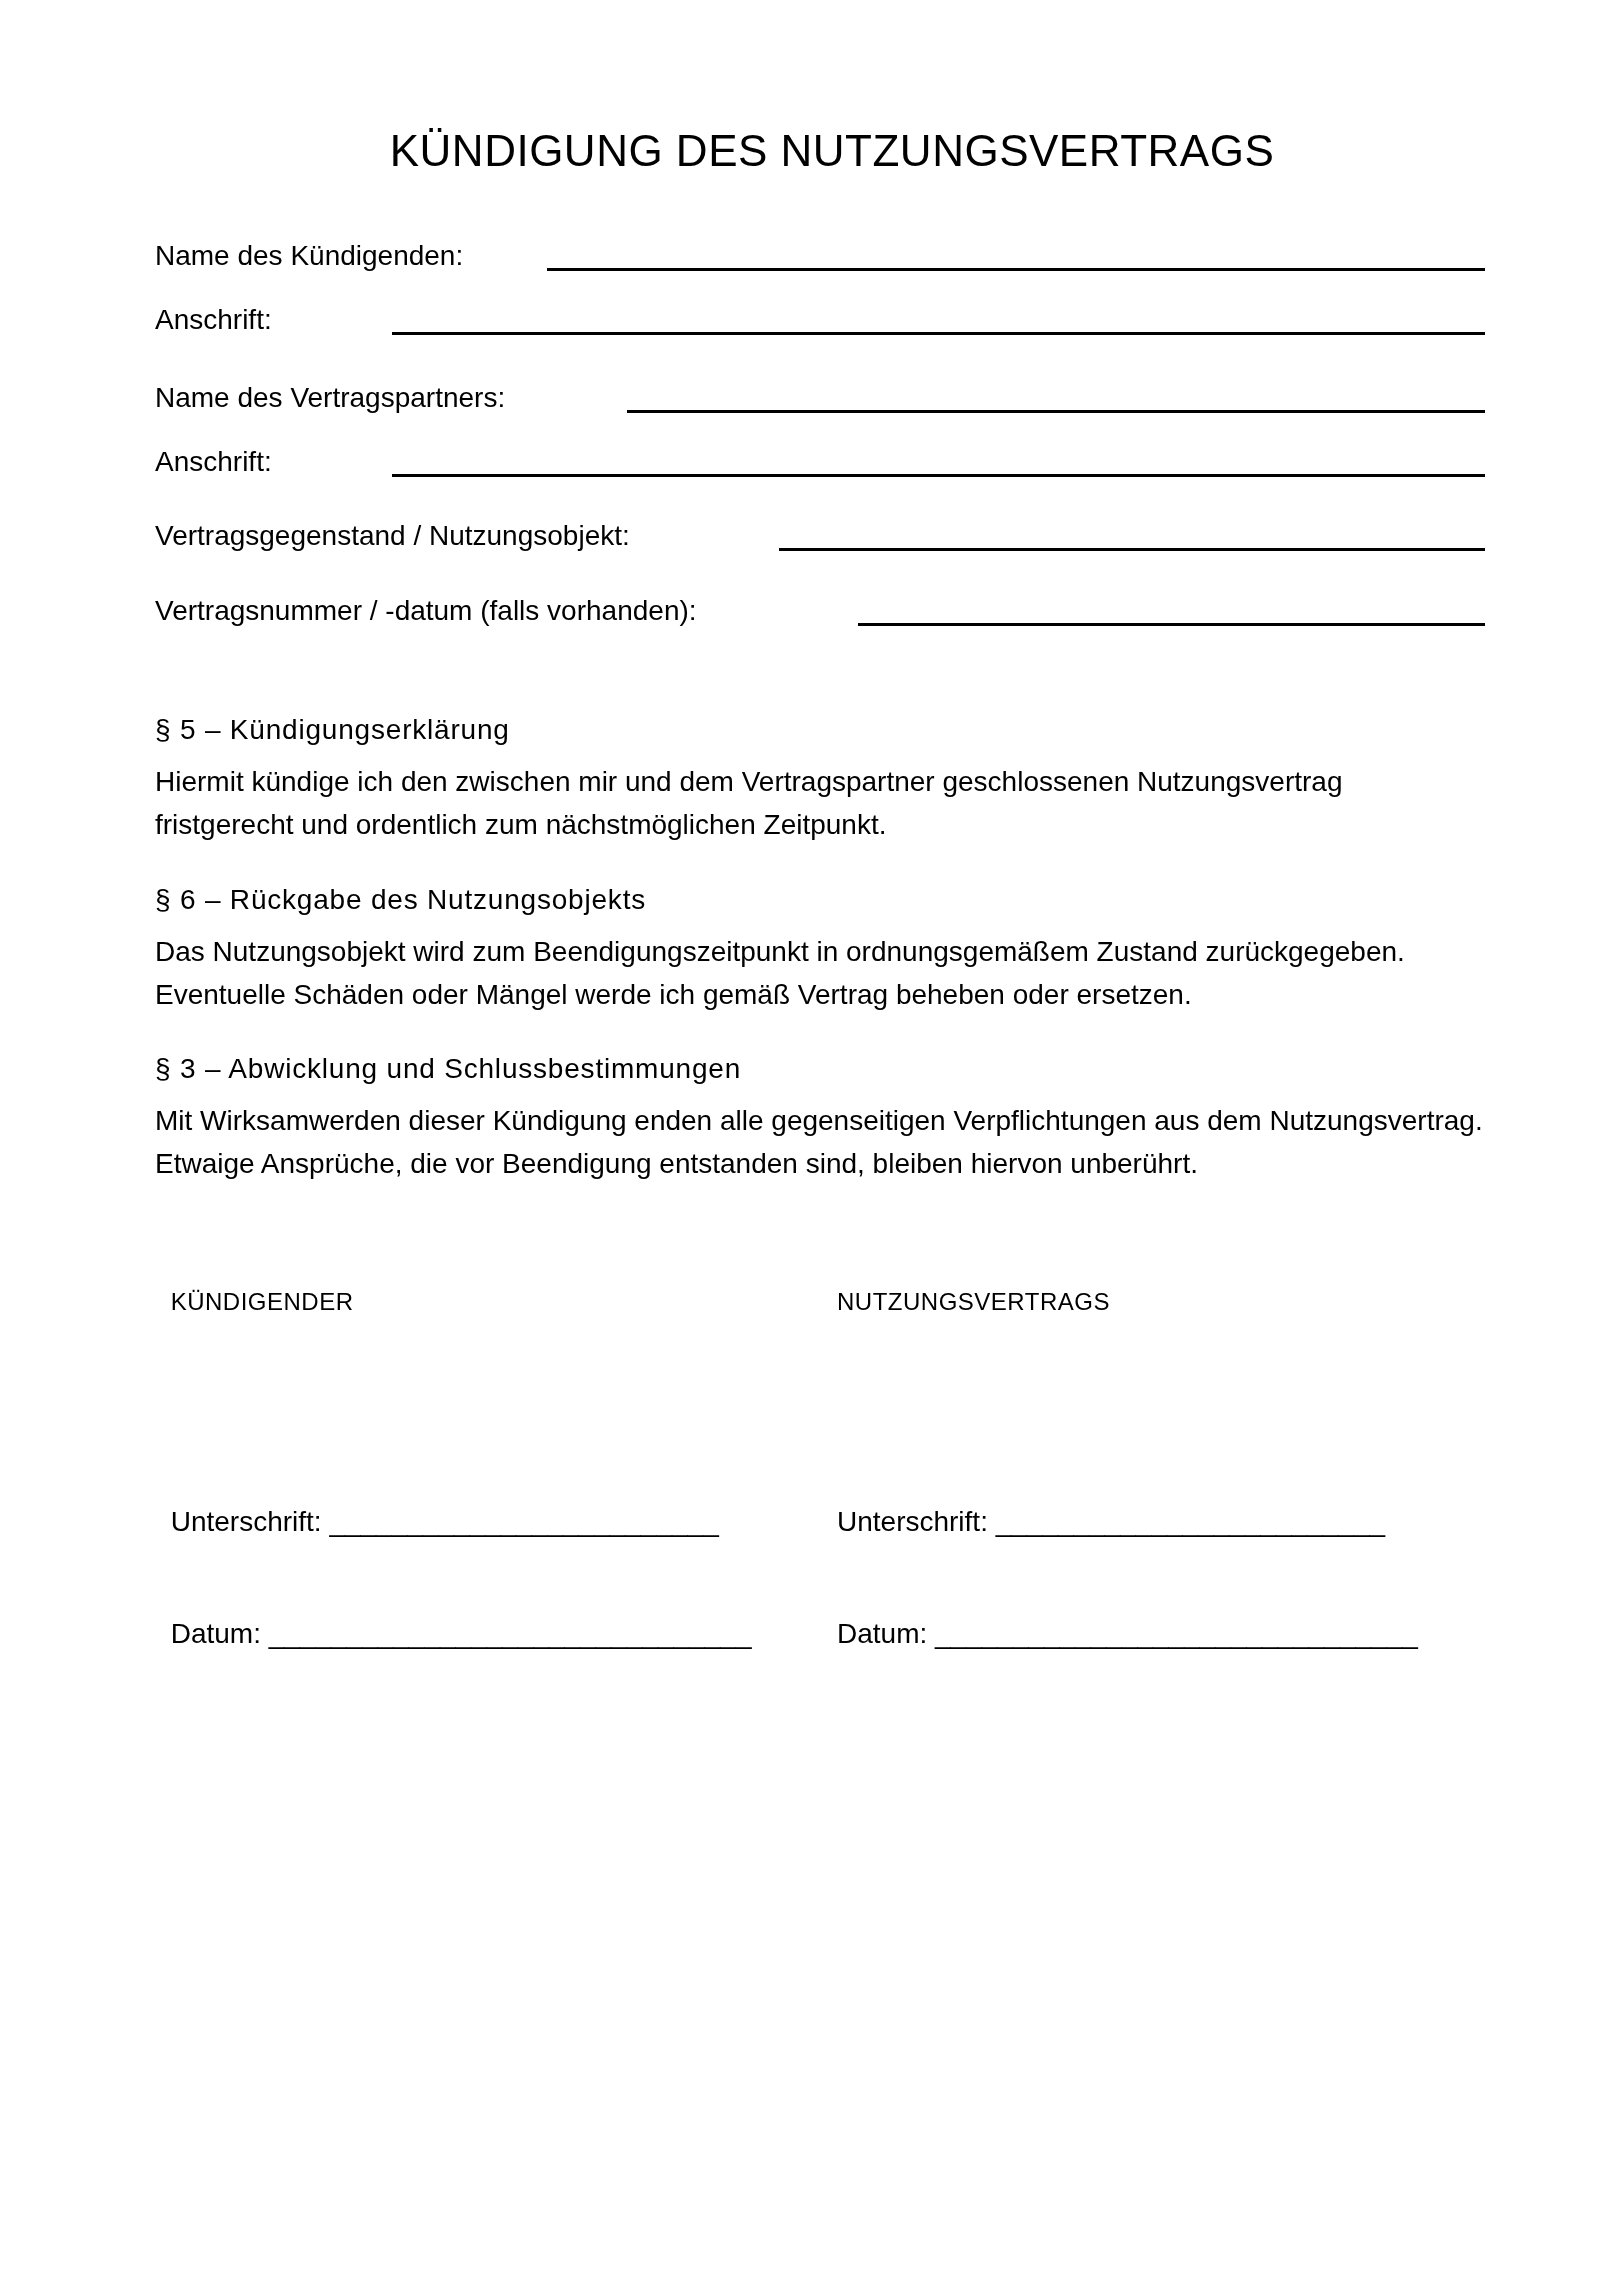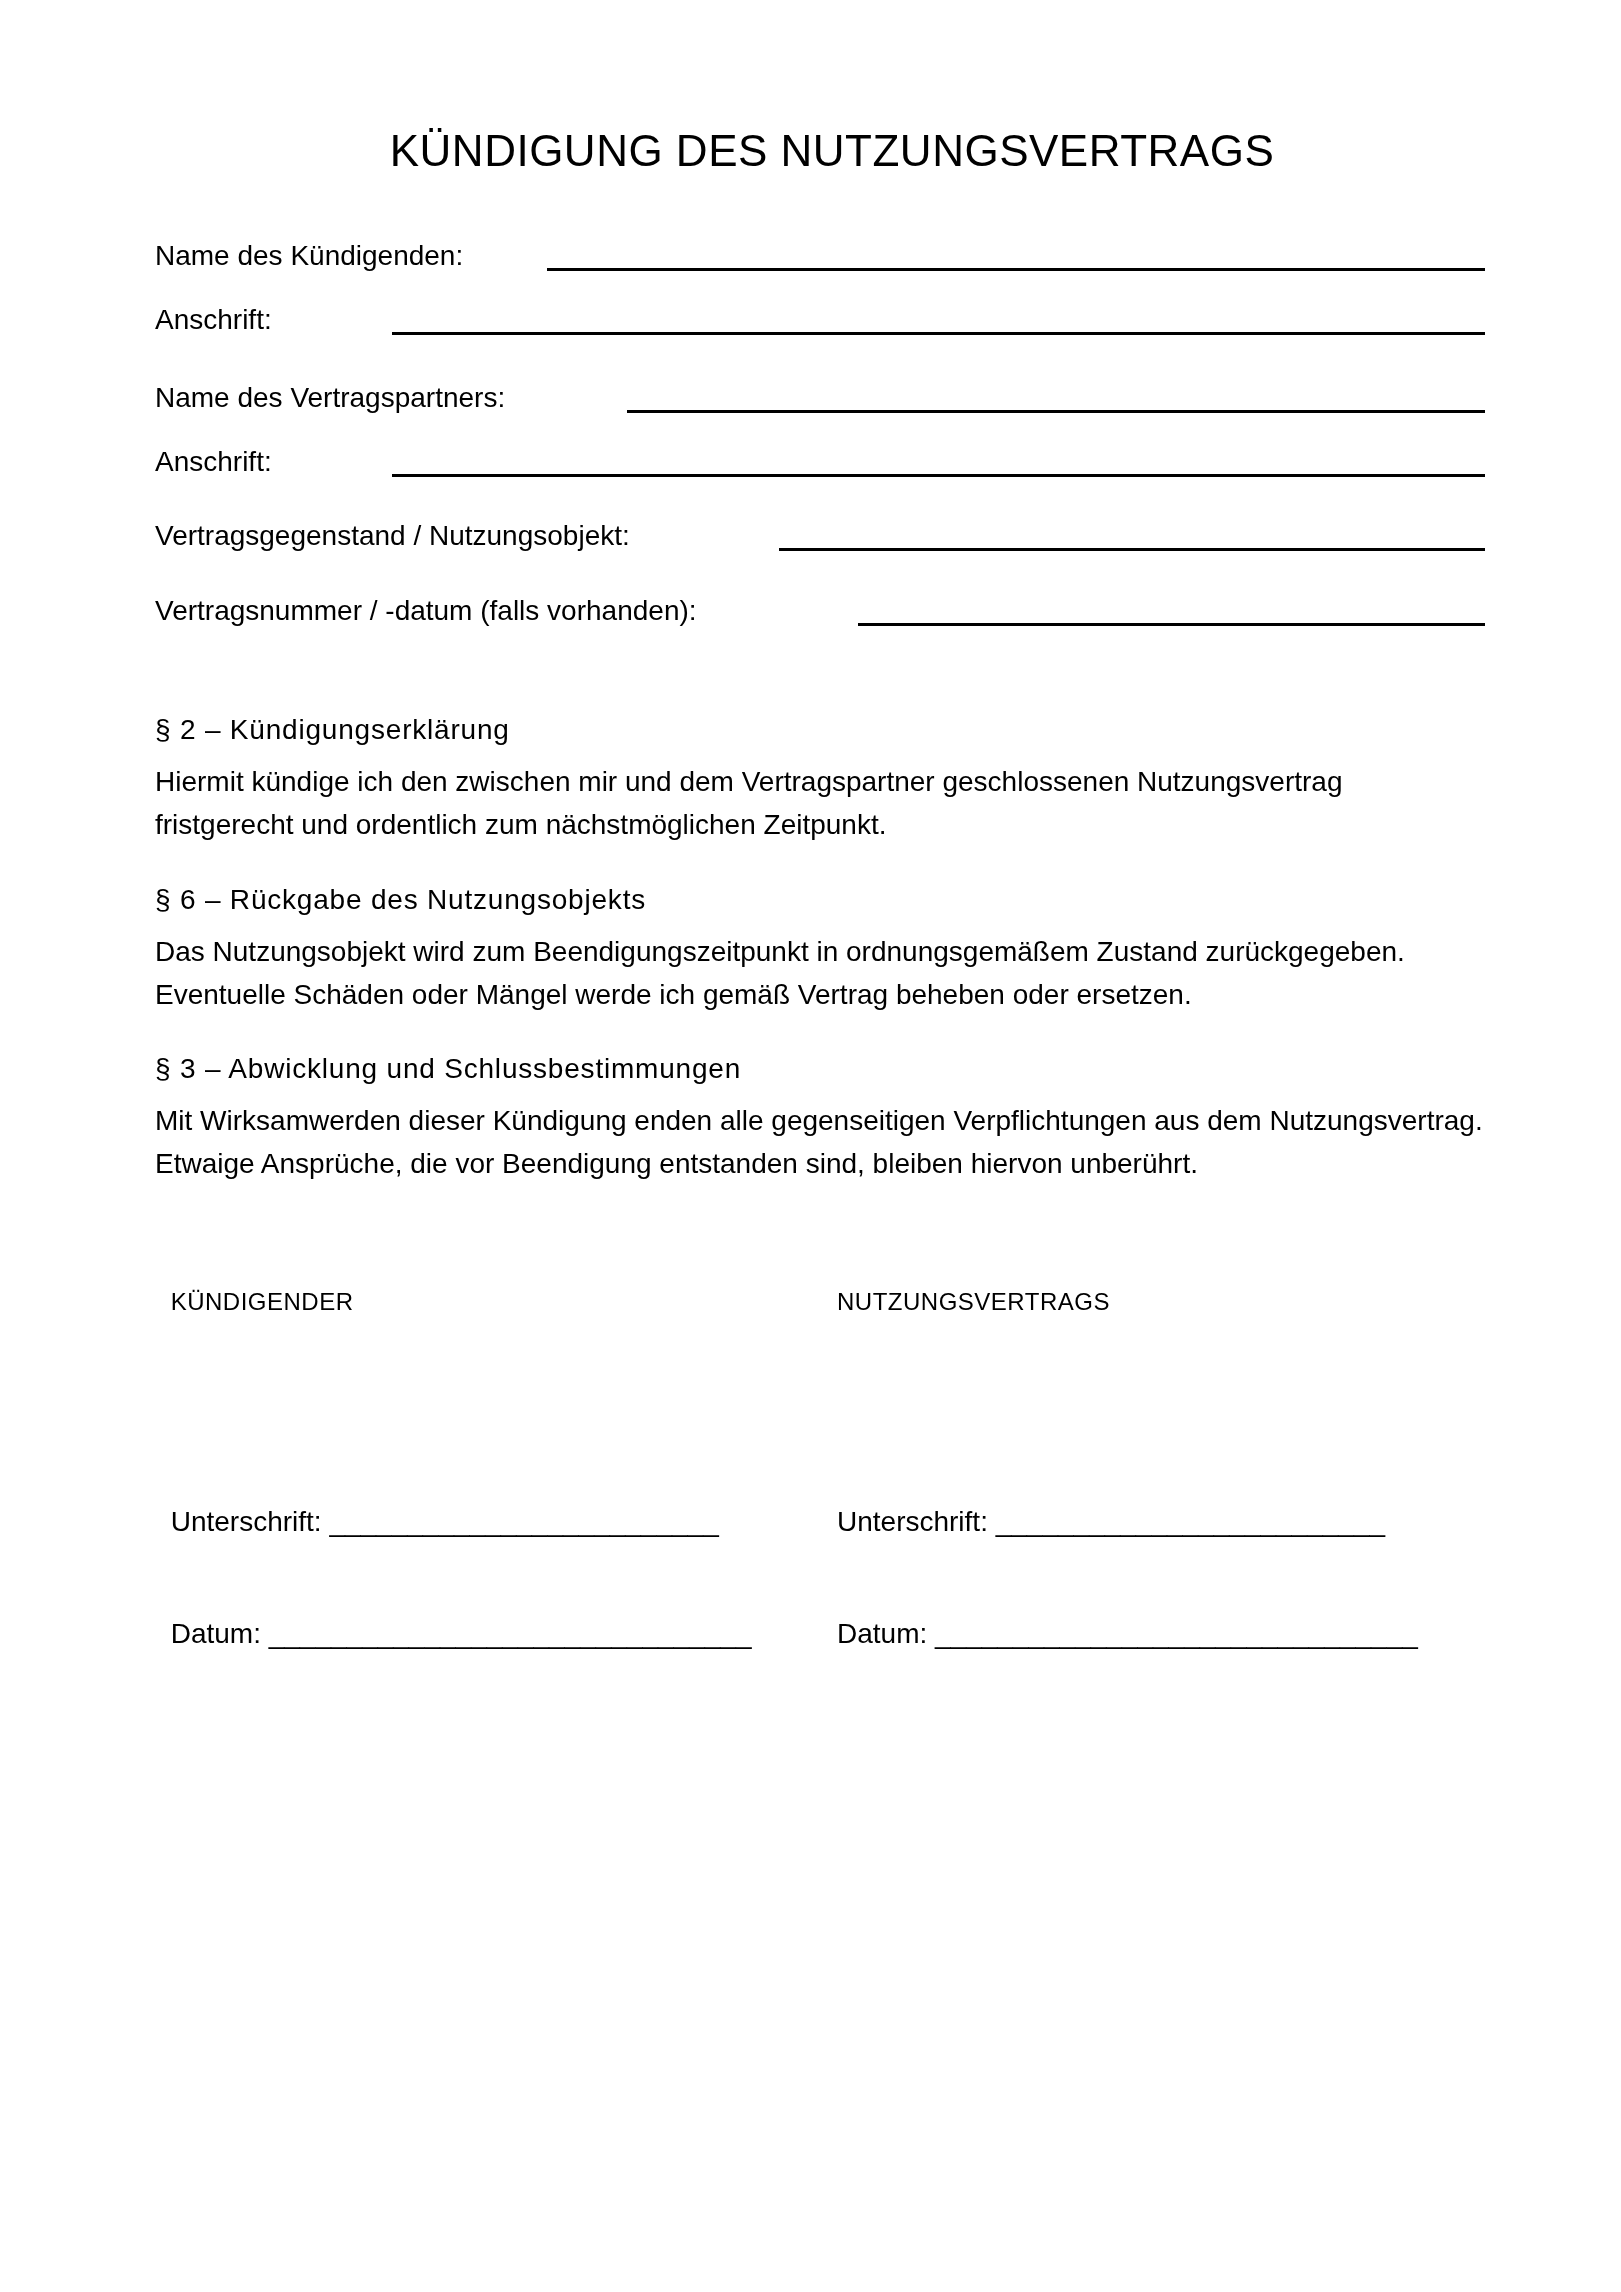--- a/index.html
+++ b/index.html
@@ -143,21 +143,21 @@
       <span class="label">Vertragsgegenstand / Nutzungsobjekt:</span>
       <div class="fill-line"></div>
     </div>
 
     <div class="form-row row-6">
       <span class="label">Vertragsnummer / -datum (falls vorhanden):</span>
       <div class="fill-line"></div>
     </div>
 
     <section class="clause clause-1">
-      <h2>§ 2 – Kündigungserklärung</h2>
+      <h2>§ 5 – Kündigungserklärung</h2>
       <p>Hiermit kündige ich den zwischen mir und dem Vertragspartner geschlossenen Nutzungsvertrag fristgerecht und ordentlich zum nächstmöglichen Zeitpunkt.</p>
     </section>
 
     <section class="clause clause-2">
       <h2>§ 6 – Rückgabe des Nutzungsobjekts</h2>
       <p>Das Nutzungsobjekt wird zum Beendigungszeitpunkt in ordnungsgemäßem Zustand zurückgegeben. Eventuelle Schäden oder Mängel werde ich gemäß Vertrag beheben oder ersetzen.</p>
     </section>
 
     <section class="clause clause-3">
       <h2>§ 3 – Abwicklung und Schlussbestimmungen</h2>

